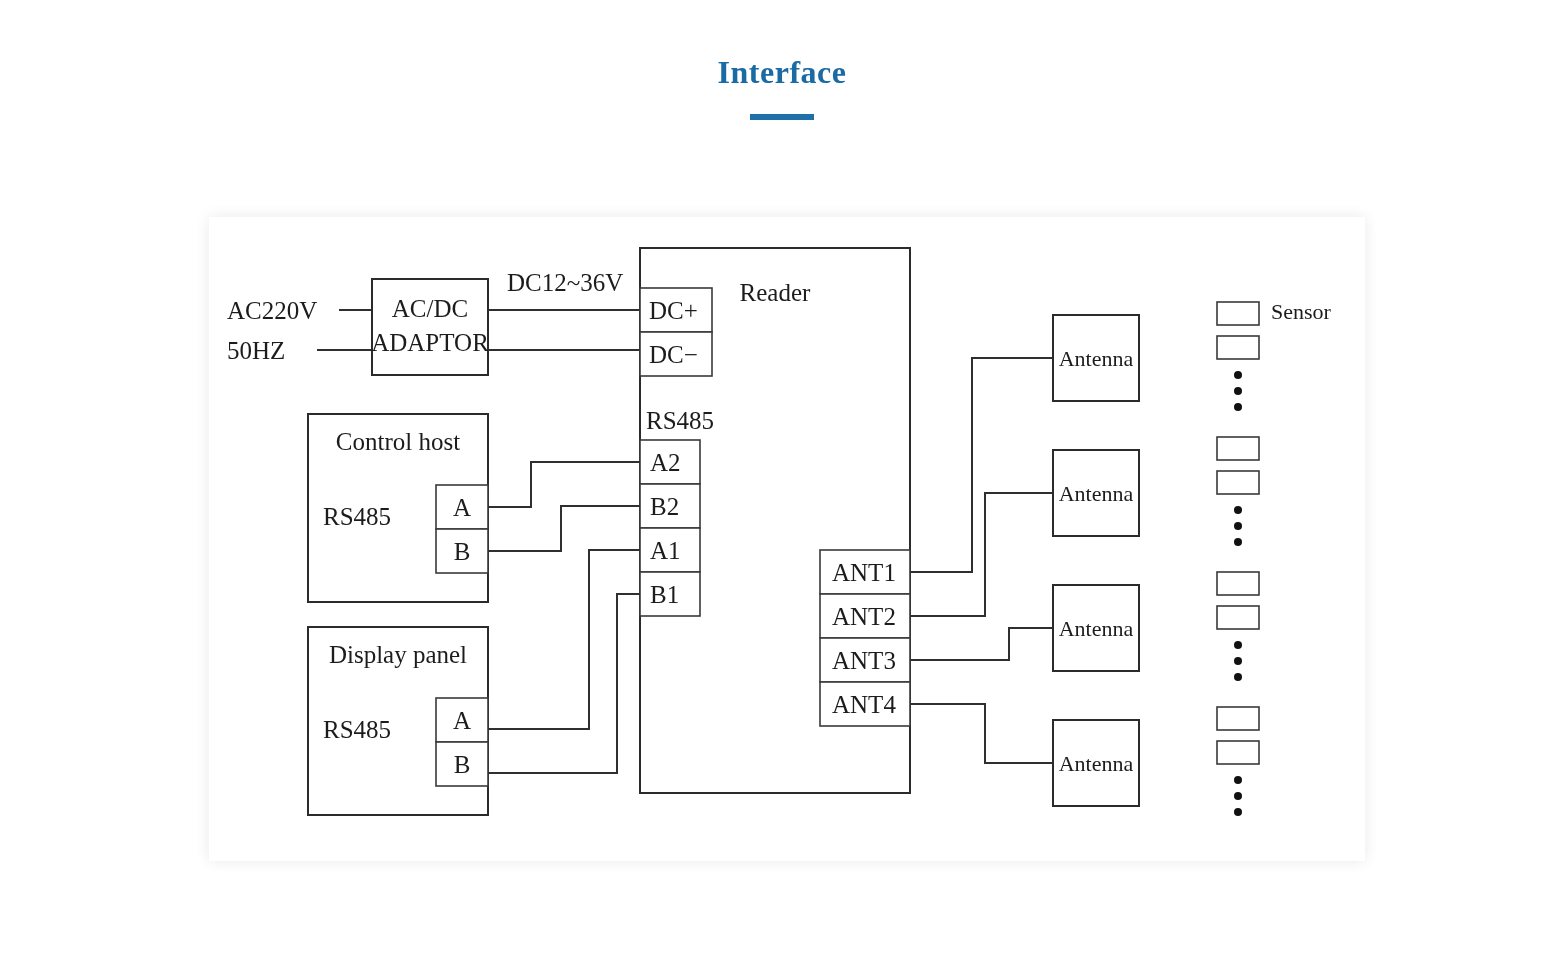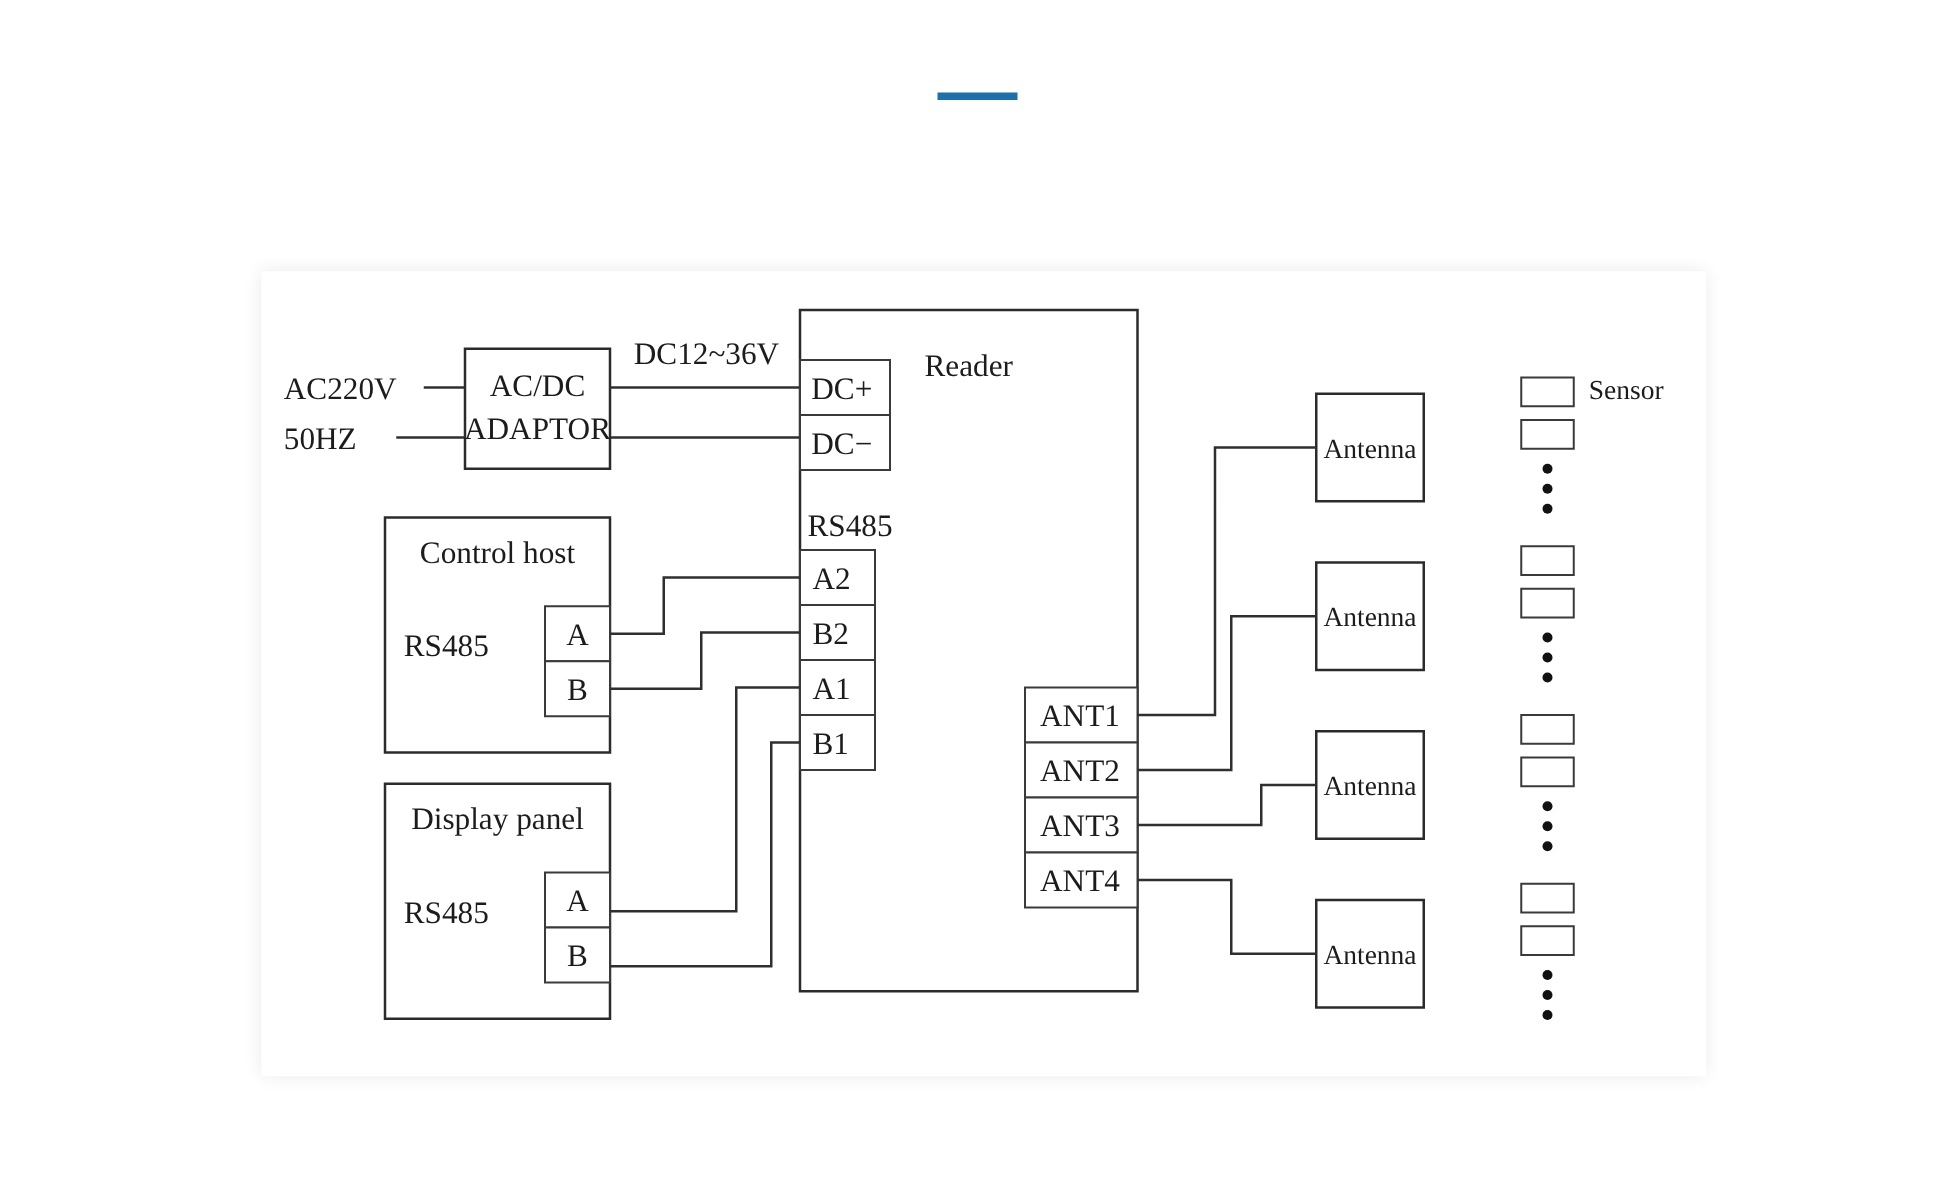--- a/index.html
+++ b/index.html
@@ -87,20 +87,21 @@
   .dot {
     fill: #111111;
   }
 </style>
 </head>
 <body>
 
 <div id="page">
 
   <div class="title-block">
+    <div class="title-text">Interface</div>
     <div class="title-rule"></div>
   </div>
 
   <div class="diagram-card"></div>
 
   <svg class="diagram" viewBox="0 0 1156 644">
 
     <path class="wire" d="M 130 93 L 163 93"></path>
 
     <path class="wire" d="M 108 133 L 163 133"></path>

